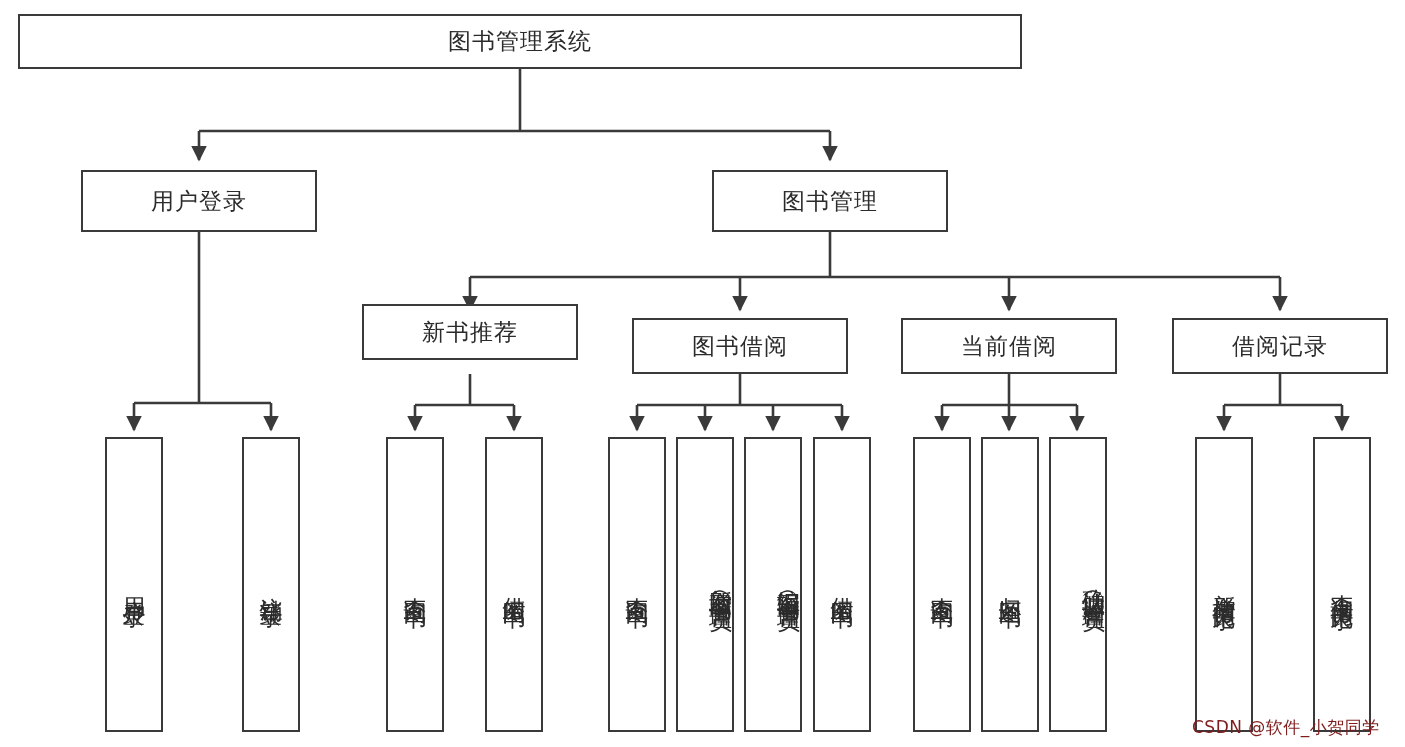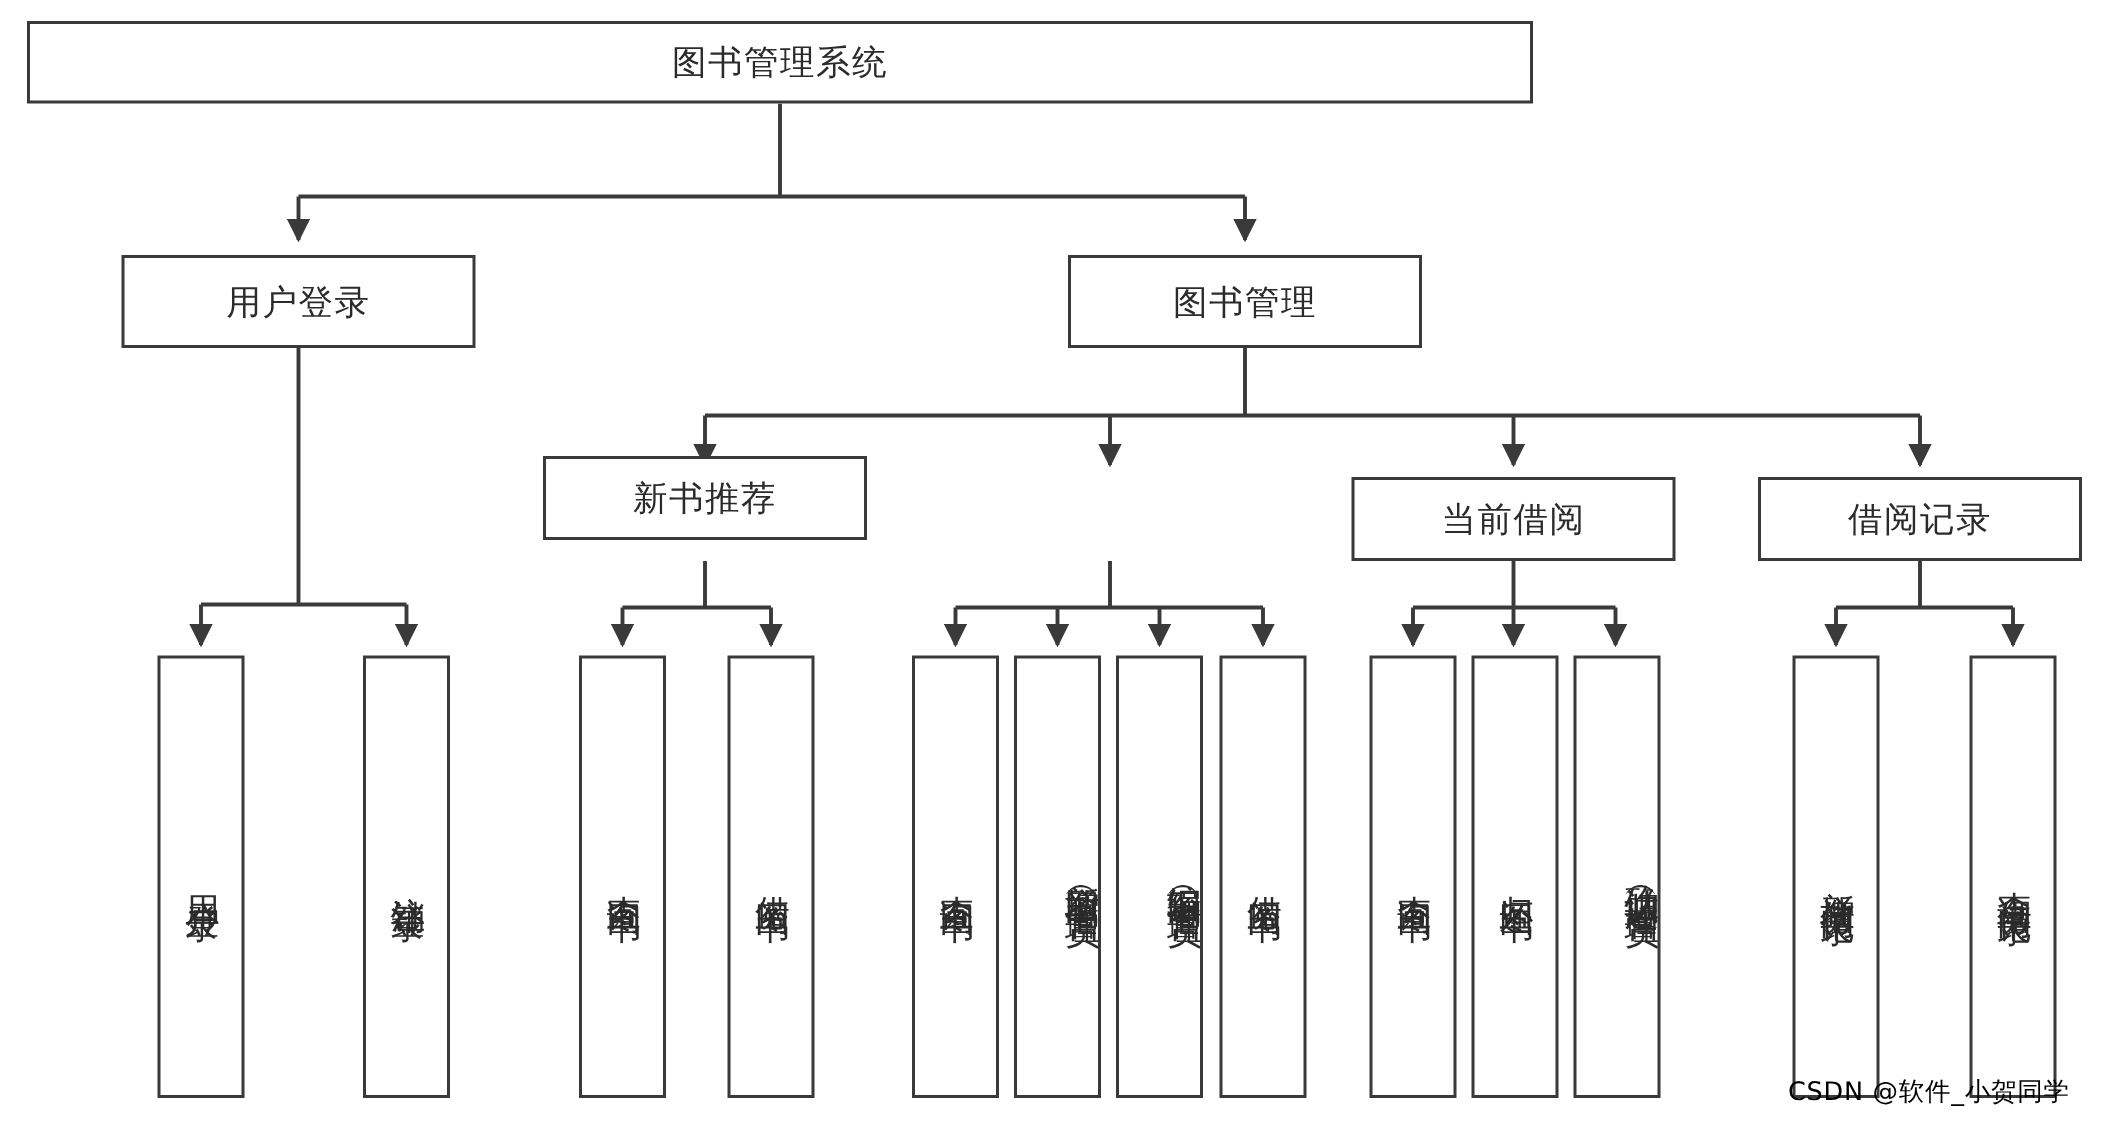--- a/index.html
+++ b/index.html
@@ -53,21 +53,21 @@
   .node.v.center {
     align-items: center;
   }
   .node .label {
     display: block;
     white-space: nowrap;
   }
   .watermark {
     position: absolute;
     font-size: 17px;
-    color: #000000;
+    color: #7f1d1d;
     letter-spacing: 0.5px;
     white-space: nowrap;
     pointer-events: none;
   }
 </style>
 </head>
 <body>
 
 <div id="canvas">
 
@@ -128,20 +128,23 @@
   <div class="node h" style="left:81px; top:170px; width:236px; height:62px;">
     <span class="label">用户登录</span>
   </div>
   <div class="node h" style="left:712px; top:170px; width:236px; height:62px;align-items:center;">
     <span class="label">图书管理</span>
   </div>
 
   <div class="node h" style="left:362px; top:304px; width:216px; height:56px;">
     <span class="label">新书推荐</span>
   </div>
+  <div class="node h" style="left:632px; top:318px; width:216px; height:56px;">
+    <span class="label">图书借阅</span>
+  </div>
   <div class="node h" style="left:901px; top:318px; width:216px; height:56px;">
     <span class="label">当前借阅</span>
   </div>
   <div class="node h" style="left:1172px; top:318px; width:216px; height:56px;">
     <span class="label">借阅记录</span>
   </div>
 
   <div class="node v center" style="left:105px; top:437px; width:58px; height:295px;">
     <span class="label">用户登录</span>
   </div>

